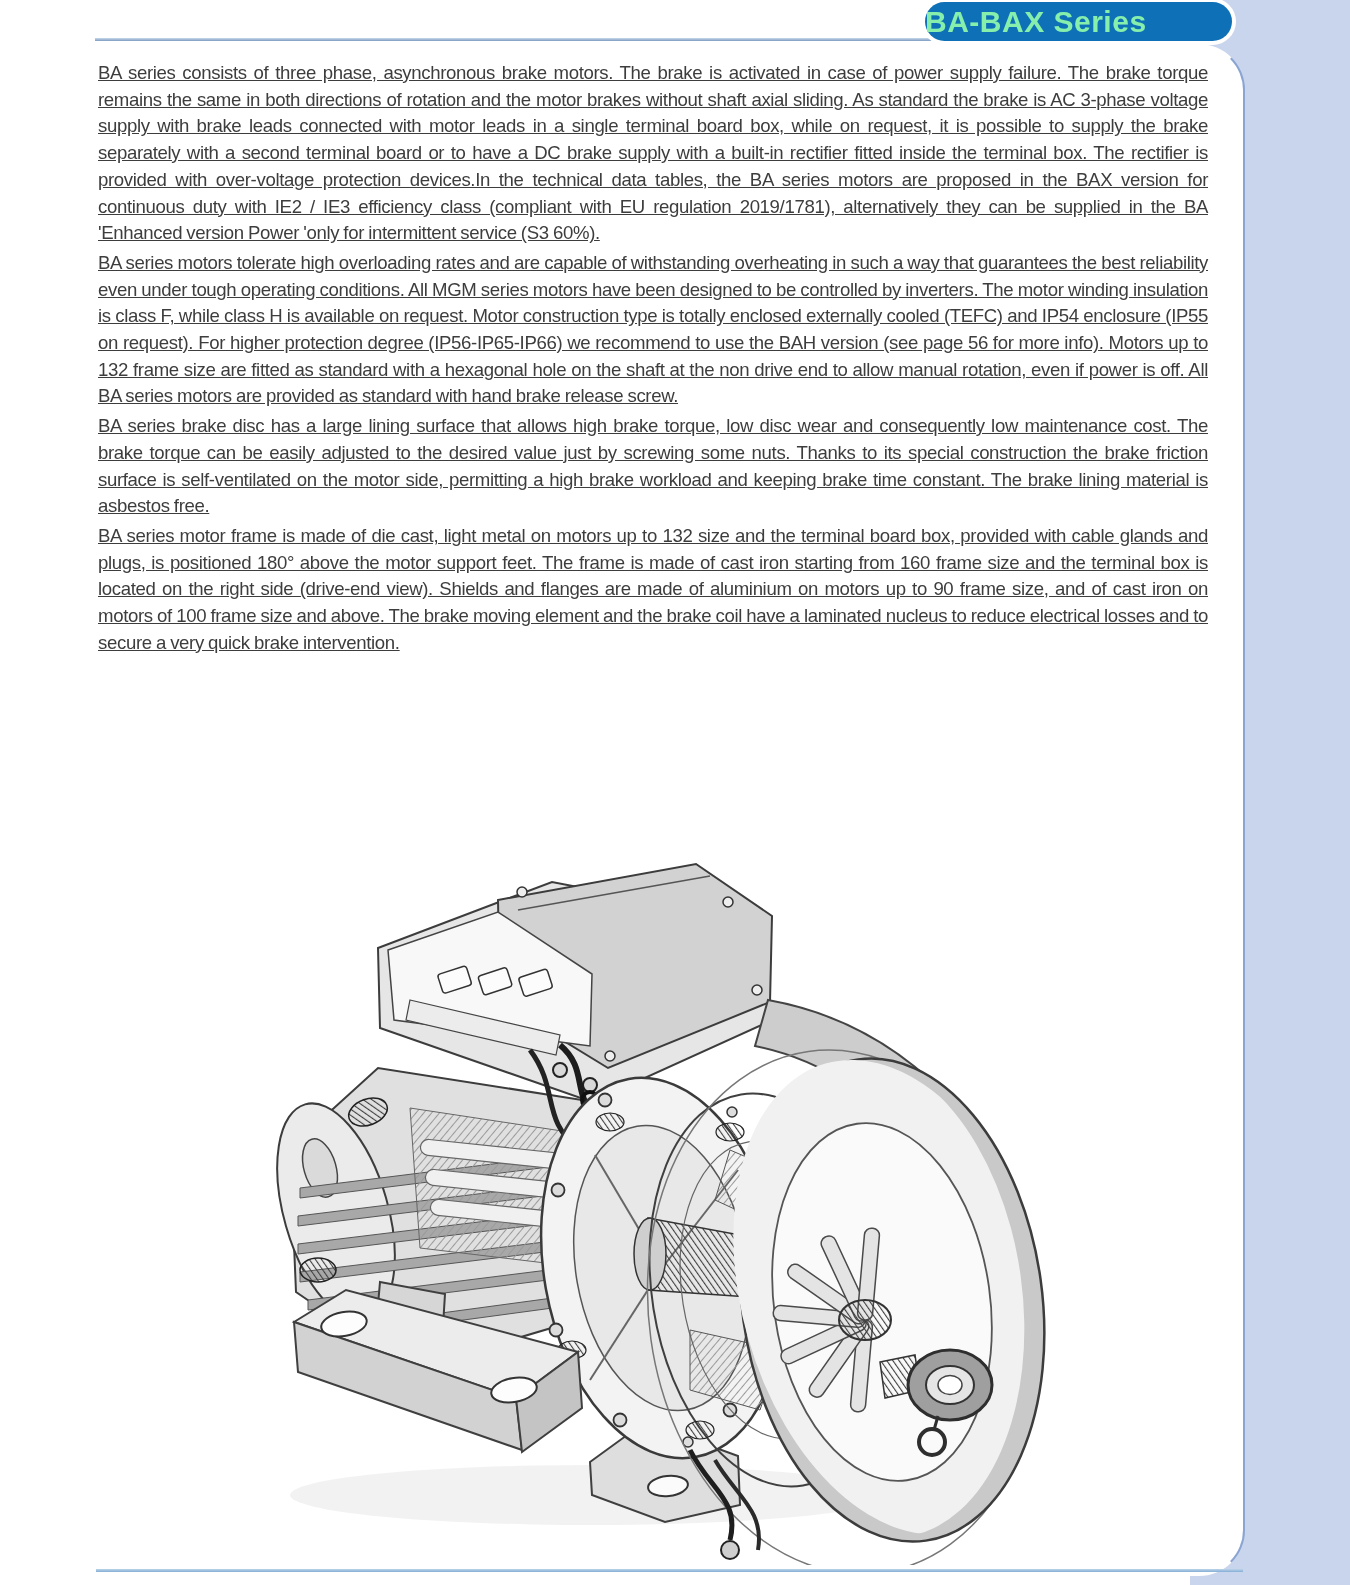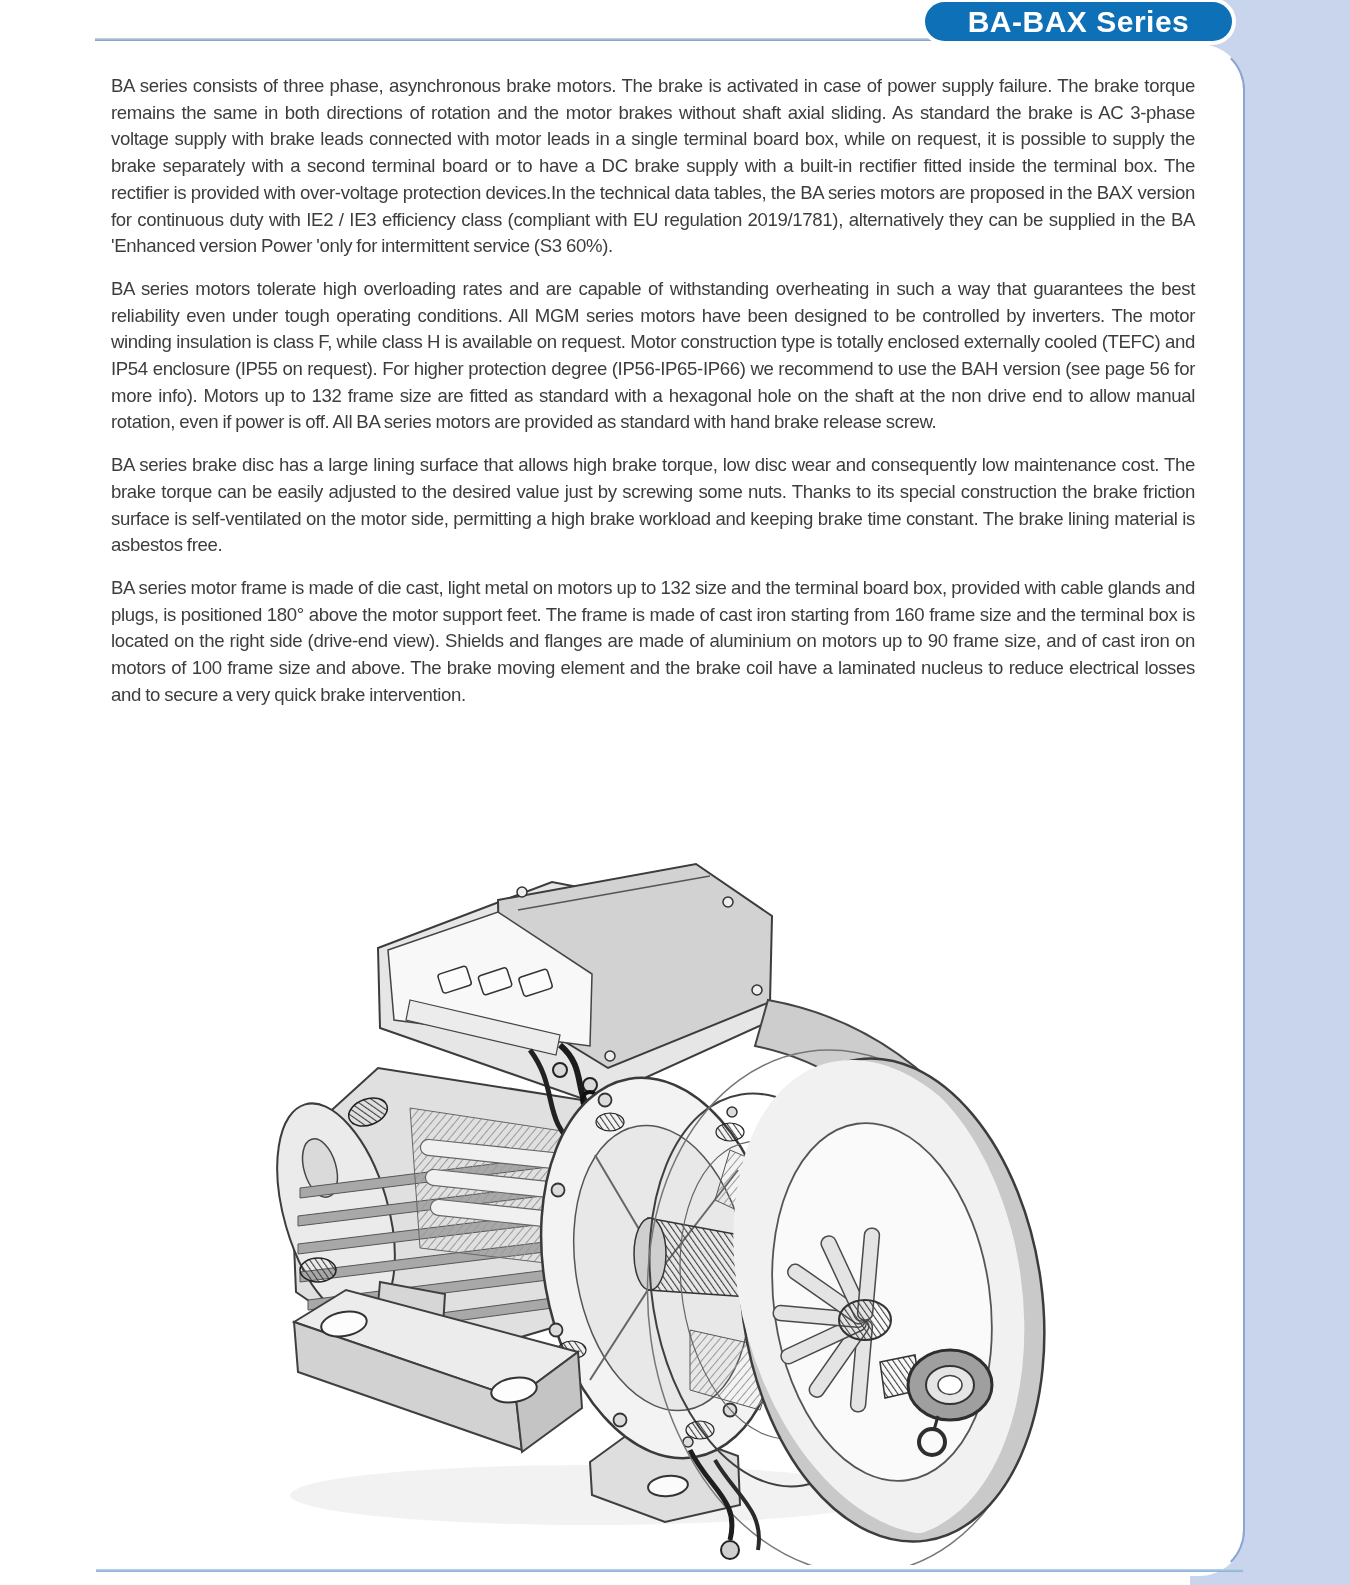--- a/index.html
+++ b/index.html
@@ -10,26 +10,26 @@
   
   .content-panel{position:absolute;left:-4px;top:44px;width:1245px;height:1528px;background:#ffffff;
                  border:2px solid transparent;border-right:2px solid #8aa5d2;
                  border-radius:0 46px 46px 0;}
   .top-rule{position:absolute;left:95px;top:38px;width:1126px;height:3px;
             background:linear-gradient(#c9d9ea,#7d9cc2);}
   .bottom-rule{position:absolute;left:96px;top:1569px;width:1147px;height:3px;
                background:linear-gradient(#bcd4e8,#85aed6);}
   .series-badge{position:absolute;left:925px;top:2px;width:307px;height:39px;
                 background:#0e71b7;border-radius:21px;box-shadow:0 0 0 4px #ffffff;
-                color:#ffffff;font-weight:700;font-size:30px;line-height:39px;text-align:center;
+                color:#86efac;font-weight:700;font-size:30px;line-height:39px;
                 letter-spacing:0.5px;}
   .body-text{position:absolute;left:95px;top:57px;width:1116px;color:#3d3d3d;
              font-size:18.6px;line-height:26.7px;letter-spacing:-0.35px;word-spacing:-0.6px;
              text-align:justify;}
-  .body-text p{margin:16px;}
+  .body-text p{margin:3px;text-decoration:underline;}
   .illustration{position:absolute;left:260px;top:850px;width:790px;height:715px;}
 </style>
 </head>
 <body>
 
 <div class="page">
 
   <div class="side-band"></div>
   <div class="content-panel"></div>
   <div class="top-rule"></div>

